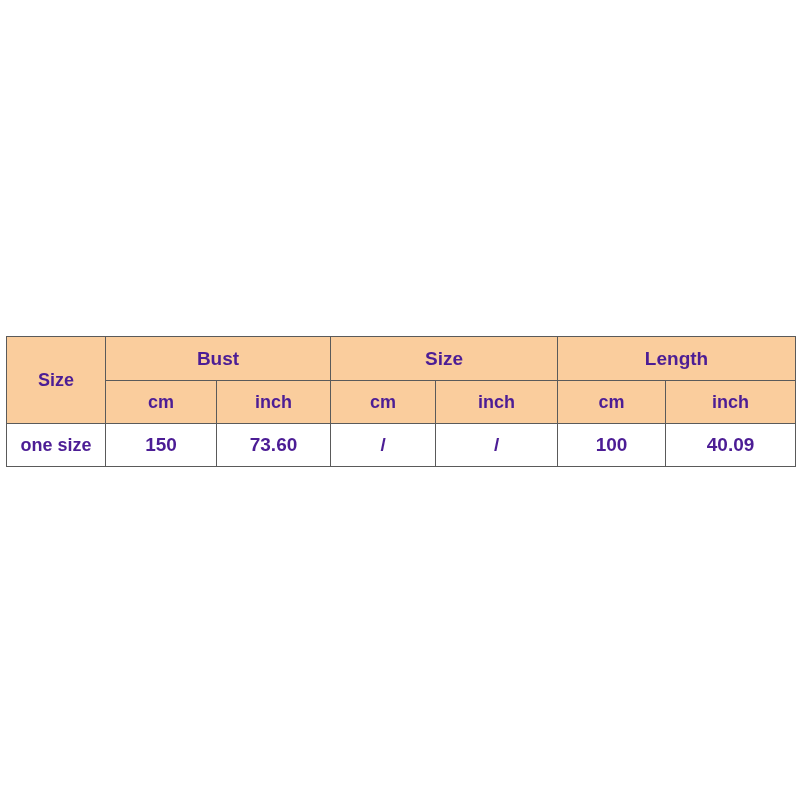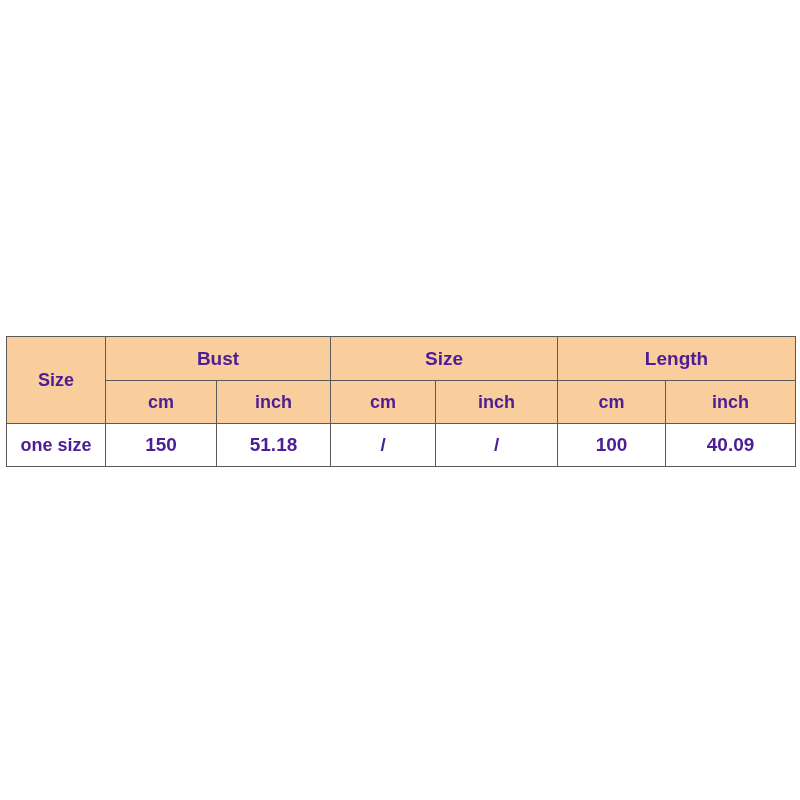--- a/index.html
+++ b/index.html
@@ -109,21 +109,21 @@
         <td class="hdr">cm</td>
         <td class="hdr">inch</td>
         <td class="hdr">cm</td>
         <td class="hdr">inch</td>
         <td class="hdr">cm</td>
         <td class="hdr">inch</td>
       </tr>
       <tr class="row-data">
         <td class="size-label">one size</td>
         <td>150</td>
-        <td>51.18</td>
+        <td>73.60</td>
         <td>/</td>
         <td>/</td>
         <td>100</td>
         <td>40.09</td>
       </tr>
     </tbody>
   </table>
 </div>
 
 </body></html>

